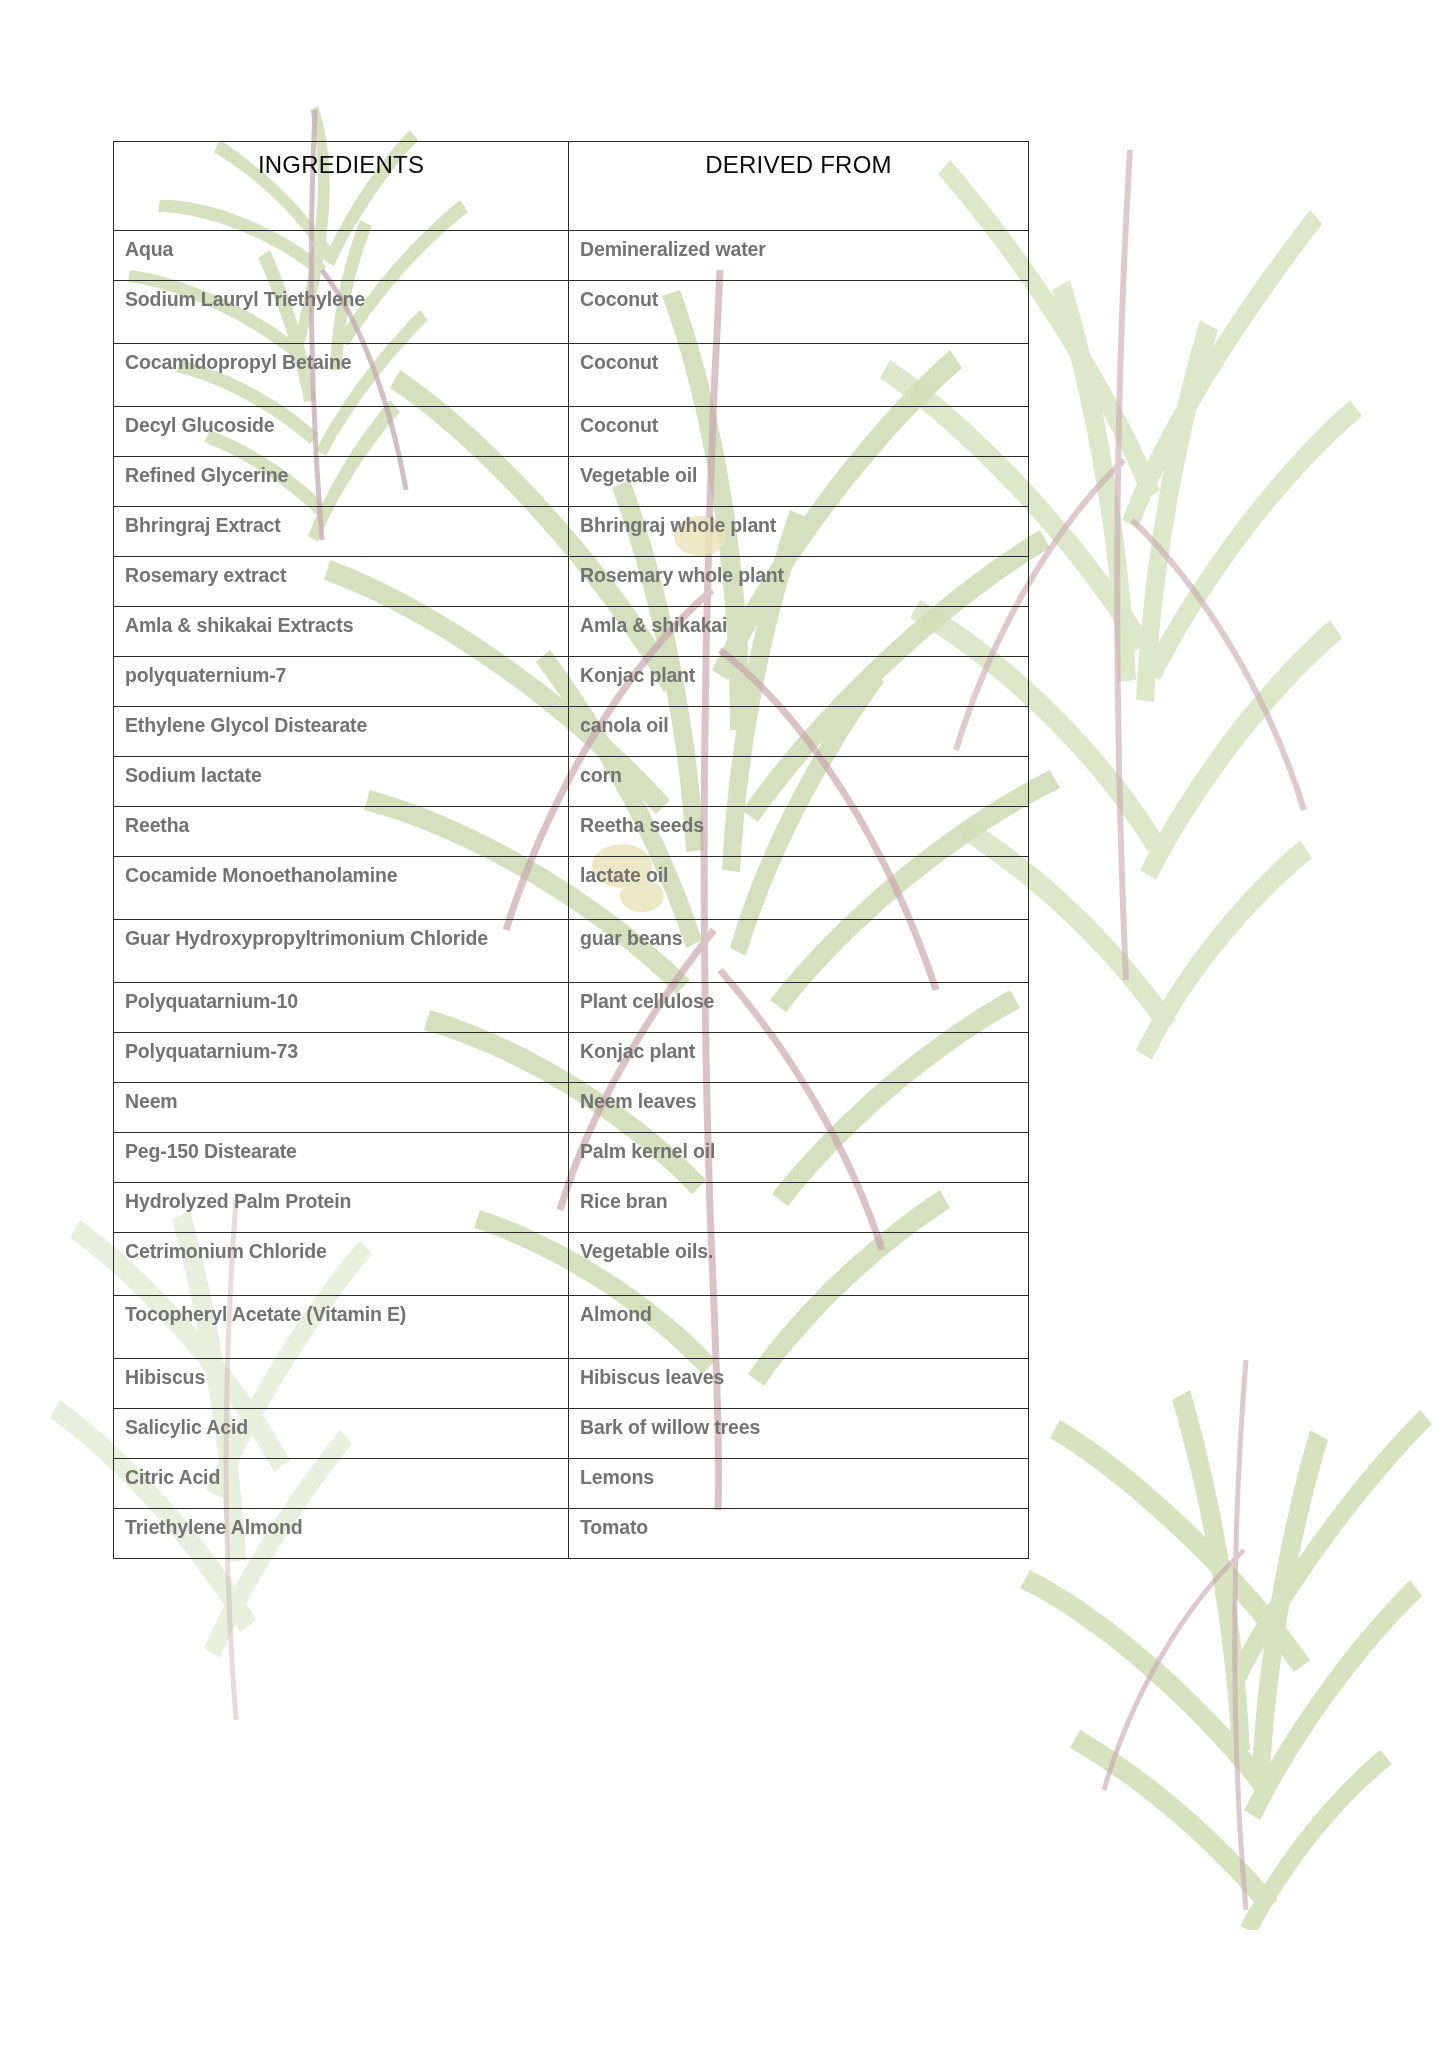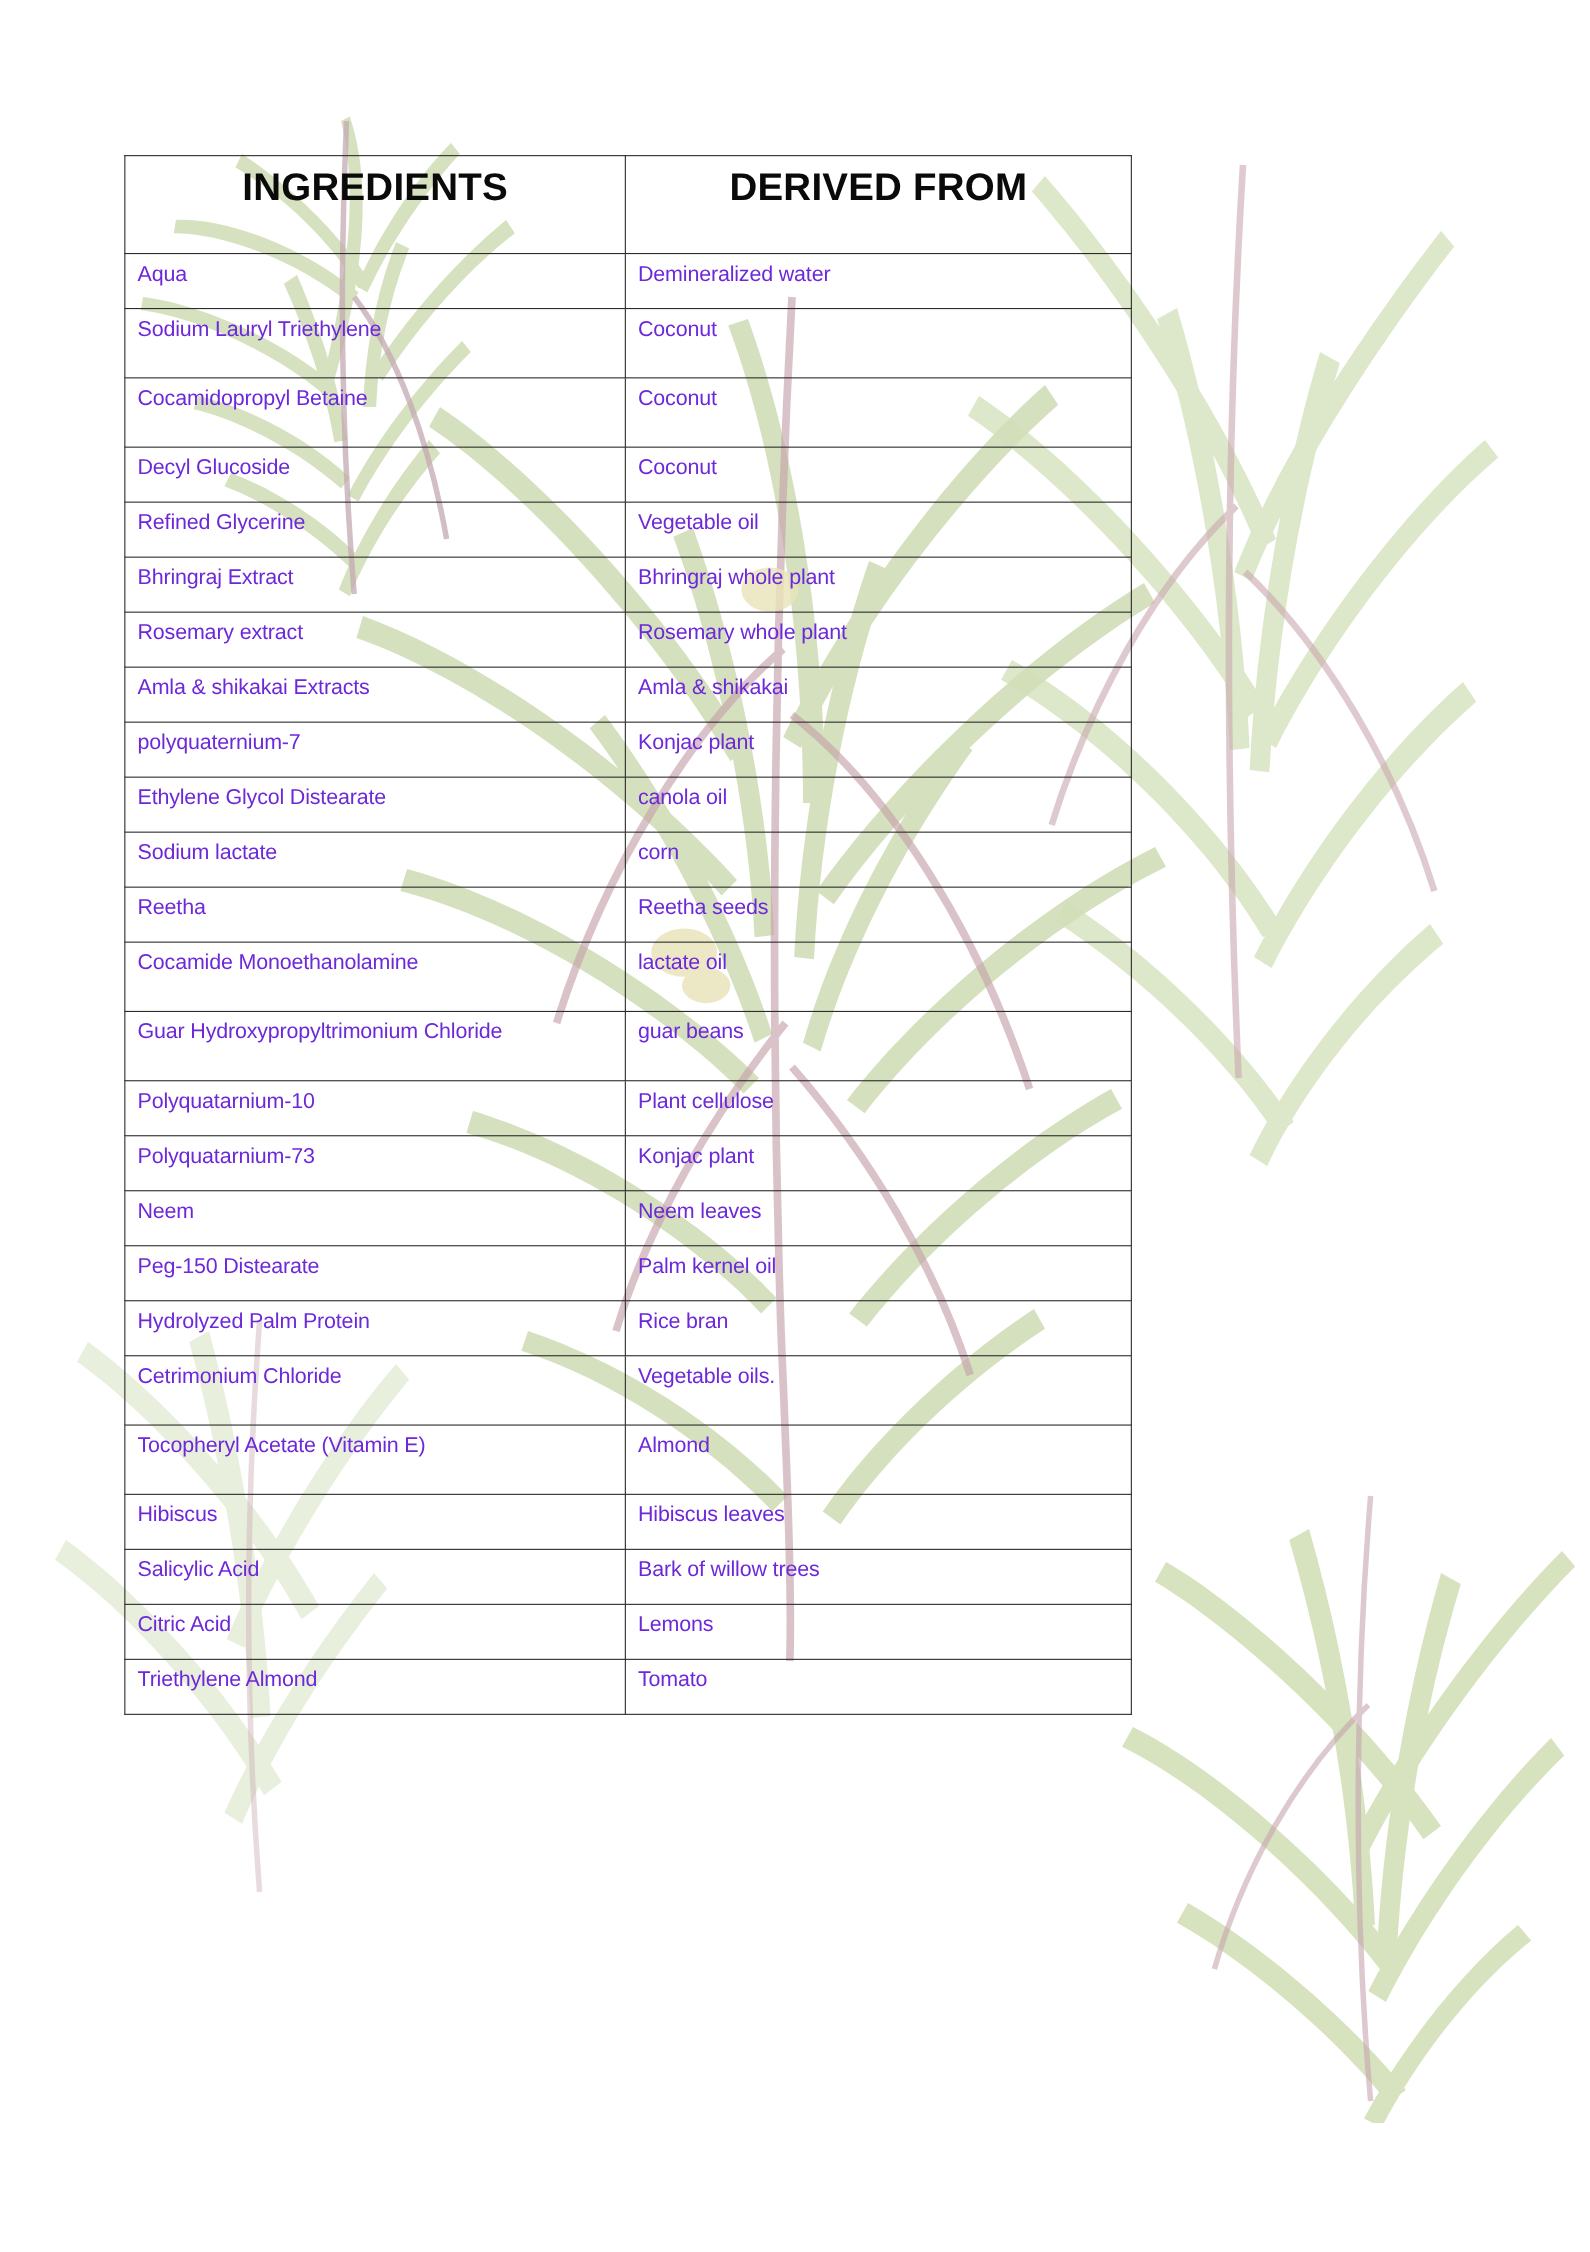--- a/index.html
+++ b/index.html
@@ -54,34 +54,34 @@
     background: transparent;
     vertical-align: top;
   }
 
   
   #ingredients-table thead th {
     height: 79px;
     text-align: center;
     vertical-align: top;
     padding: 9px 6px 0 6px;
-    font-size: 35px;
-    font-weight: bold;
+    font-size: 24px;
+    font-weight: normal;
     color: #0a0a0a;
     letter-spacing: 0.2px;
   }
 
   
   #ingredients-table tbody td {
     height: 42px;
     padding: 7px 0 0 11px;
     font-size: 19.5px;
     line-height: 1.15;
-    color: #6d28d9;
-    font-weight: normal;
+    color: #737373;
+    font-weight: bold;
     white-space: nowrap;
   }
   #ingredients-table tbody tr.tall td { height: 55px; }
 
   
   .cell-text {
     display: inline-block;
     letter-spacing: -0.15px;
   }
 </style>

